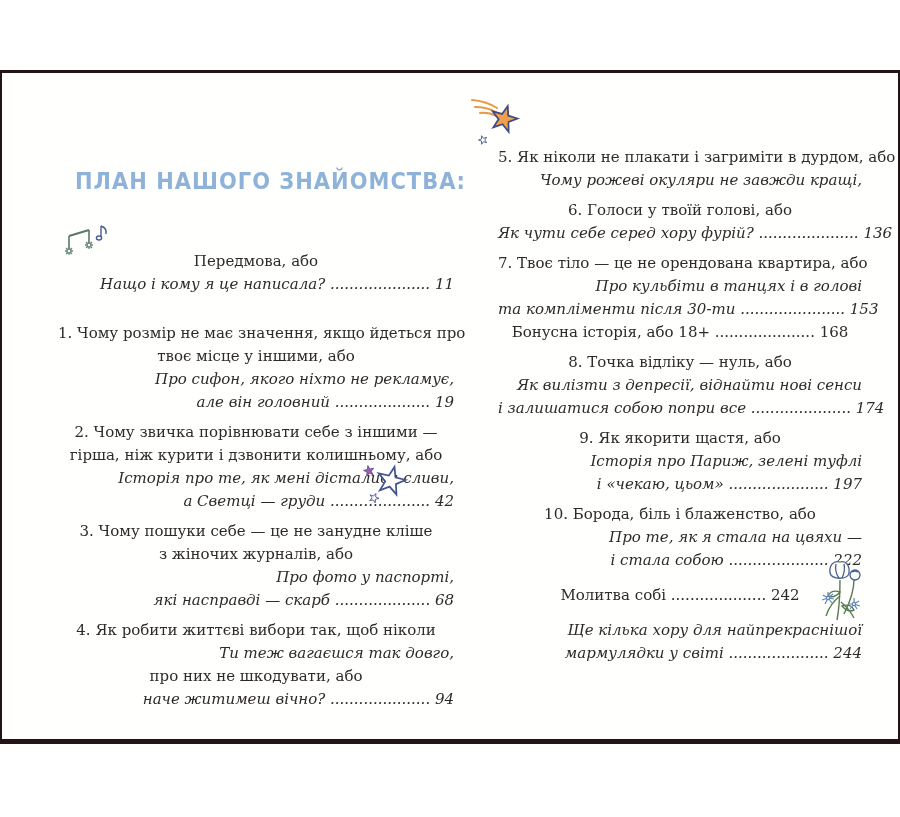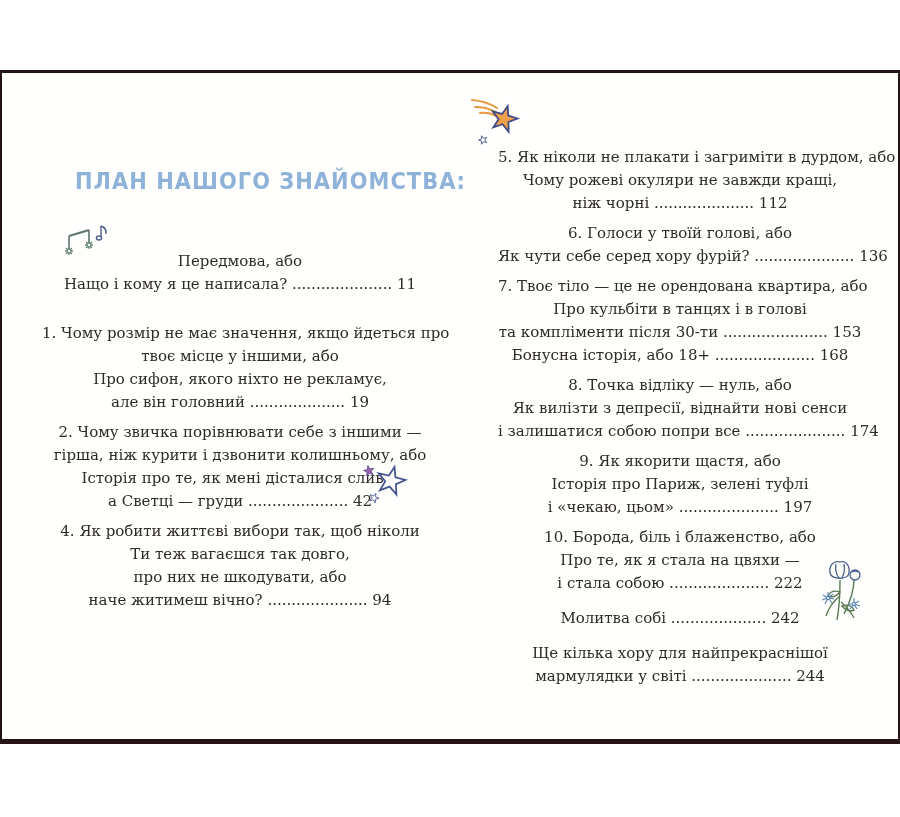--- a/index.html
+++ b/index.html
@@ -6,26 +6,26 @@
   .canvas{position:relative;width:900px;height:817px;background:#ffffff;overflow:hidden;
           font-family:"DejaVu Serif",serif;color:#2e2a28;}
   .frame{position:absolute;left:0;top:70px;width:900px;height:674px;box-sizing:border-box;
          border-top:3px solid #241317;border-bottom:5px solid #241317;
          border-left:2px solid #241317;border-right:2px solid #241317;background:#fffffe;}
   .page-title{position:absolute;left:75px;top:168px;font-family:"DejaVu Sans",sans-serif;
          font-weight:bold;font-size:21px;letter-spacing:1px;transform:scaleY(1.1);
          transform-origin:left top;white-space:nowrap;}
   .col{position:absolute;text-align:center;font-size:15px;line-height:23px;}
   .toc-line{white-space:nowrap;}
-  .left-col{left:42px;top:250px;width:396px;}
+  .left-col{left:58px;top:250px;width:396px;}
   .right-col{left:498px;top:146px;width:364px;}
   .toc-entry{margin-bottom:7px;}
   .sp-sm{margin-top:12px;}
   .sp-lg{margin-top:26px;}
-  .italic{}
+  .italic{font-style:italic;text-align:right;}
   .doodle{position:absolute;}
   .d-music{left:60px;top:222px;}
   .d-stars{left:360px;top:460px;}
   .d-shoot{left:470px;top:92px;}
   .d-flower{left:816px;top:558px;}
 </style>
 </head>
 <body>
 
 <div class="canvas" style="color: rgb(46, 42, 40);">
@@ -61,20 +61,26 @@
         <div class="toc-line italic">Про сифон, якого ніхто не рекламує,</div>
         <div class="toc-line italic">але він головний .................... 19</div>
       </div>
       <div class="toc-entry">
         <div class="toc-line">2. Чому звичка порівнювати себе з іншими —</div>
         <div class="toc-line">гірша, ніж курити і дзвонити колишньому, або</div>
         <div class="toc-line italic">Історія про те, як мені дісталися сливи,</div>
         <div class="toc-line italic">а Светці — груди ..................... 42</div>
       </div>
       <div class="toc-entry">
+        <div class="toc-line">3. Чому пошуки себе — це не занудне кліше</div>
+        <div class="toc-line">з жіночих журналів, або</div>
+        <div class="toc-line italic">Про фото у паспорті,</div>
+        <div class="toc-line italic">які насправді — скарб .................... 68</div>
+      </div>
+      <div class="toc-entry">
         <div class="toc-line">4. Як робити життєві вибори так, щоб ніколи</div>
         <div class="toc-line italic">Ти теж вагаєшся так довго,</div>
         <div class="toc-line">про них не шкодувати, або</div>
         <div class="toc-line italic">наче житимеш вічно? ..................... 94</div>
       </div>
     </div>
 
   <svg class="doodle d-stars" width="50" height="46" viewBox="0 0 50 46">
     <polygon points="0,-10 2.35,-3.24 9.51,-3.09 3.8,1.24 5.88,8.09 0,4 -5.88,8.09 -3.8,1.24 -9.51,-3.09 -2.35,-3.24" transform="translate(31,21) scale(1.45) rotate(14)" fill="#ffffff" stroke="#44538f" stroke-width="1.2"></polygon>
     <polygon points="0,-10 2.35,-3.24 9.51,-3.09 3.8,1.24 5.88,8.09 0,4 -5.88,8.09 -3.8,1.24 -9.51,-3.09 -2.35,-3.24" transform="translate(9,11) scale(0.55) rotate(-12)" fill="#9c5fae" stroke="#5a4a8a" stroke-width="1.4"></polygon>
@@ -88,21 +94,20 @@
       <path d="M10,21 Q19,20 26,24"></path>
     </g>
     <polygon points="0,-10 2.35,-3.24 9.51,-3.09 3.8,1.24 5.88,8.09 0,4 -5.88,8.09 -3.8,1.24 -9.51,-3.09 -2.35,-3.24" transform="translate(34,27) scale(1.35) rotate(16)" fill="#f0a04a" stroke="#3d4a86" stroke-width="1.3"></polygon>
     <polygon points="0,-10 2.35,-3.24 9.51,-3.09 3.8,1.24 5.88,8.09 0,4 -5.88,8.09 -3.8,1.24 -9.51,-3.09 -2.35,-3.24" transform="translate(13,48) scale(0.45) rotate(-18)" fill="#ffffff" stroke="#44538f" stroke-width="1.8"></polygon>
   </svg>
 
   <div class="col right-col" id="right-entries">
       <div class="toc-entry">
         <div class="toc-line">5. Як ніколи не плакати і загриміти в дурдом, або</div>
         <div class="toc-line italic">Чому рожеві окуляри не завжди кращі,</div>
-        <div class="toc-line italic">ніж чорні ..................... 112</div>
       </div>
       <div class="toc-entry">
         <div class="toc-line">6. Голоси у твоїй голові, або</div>
         <div class="toc-line italic">Як чути себе серед хору фурій? ..................... 136</div>
       </div>
       <div class="toc-entry">
         <div class="toc-line">7. Твоє тіло — це не орендована квартира, або</div>
         <div class="toc-line italic">Про кульбіти в танцях і в голові</div>
         <div class="toc-line italic">та компліменти після 30-ти ...................... 153</div>
         <div class="toc-line">Бонусна історія, або 18+ ..................... 168</div>

